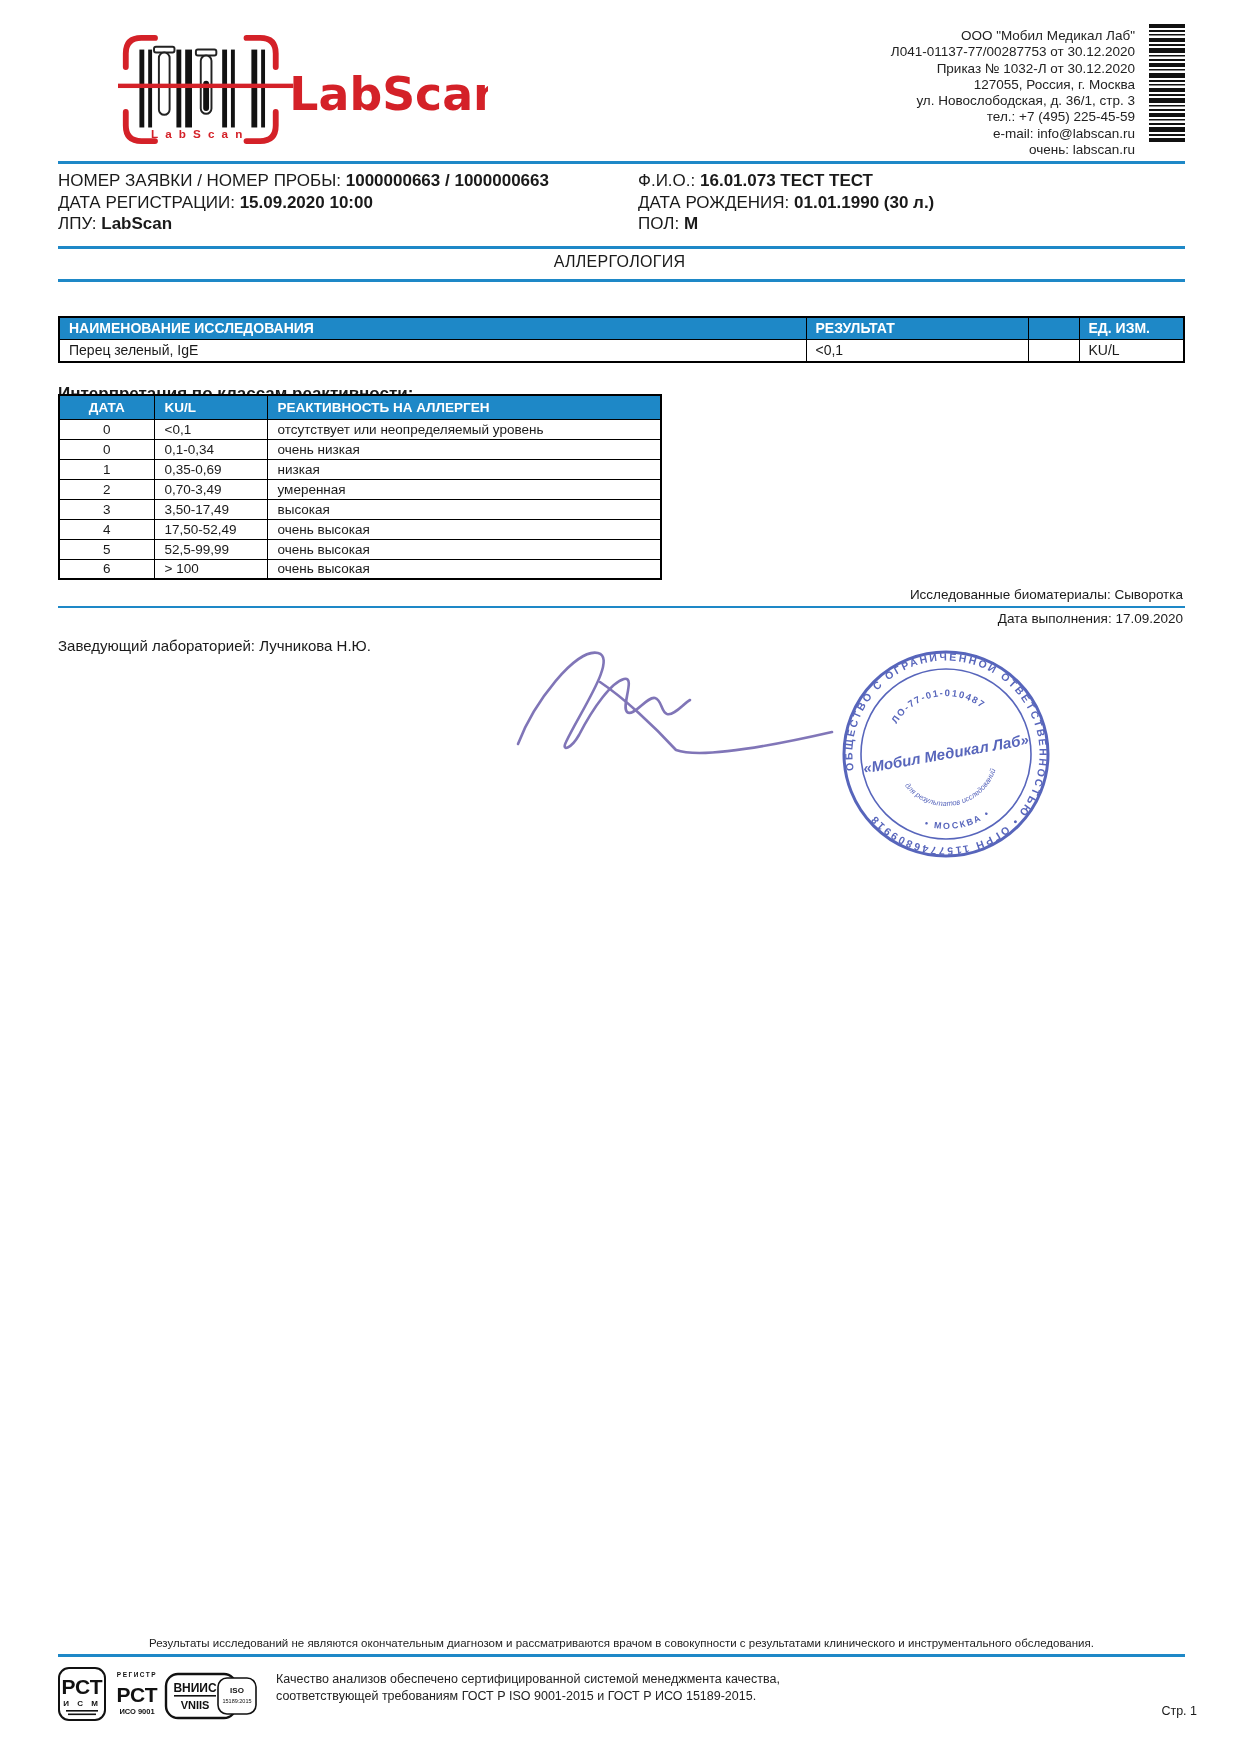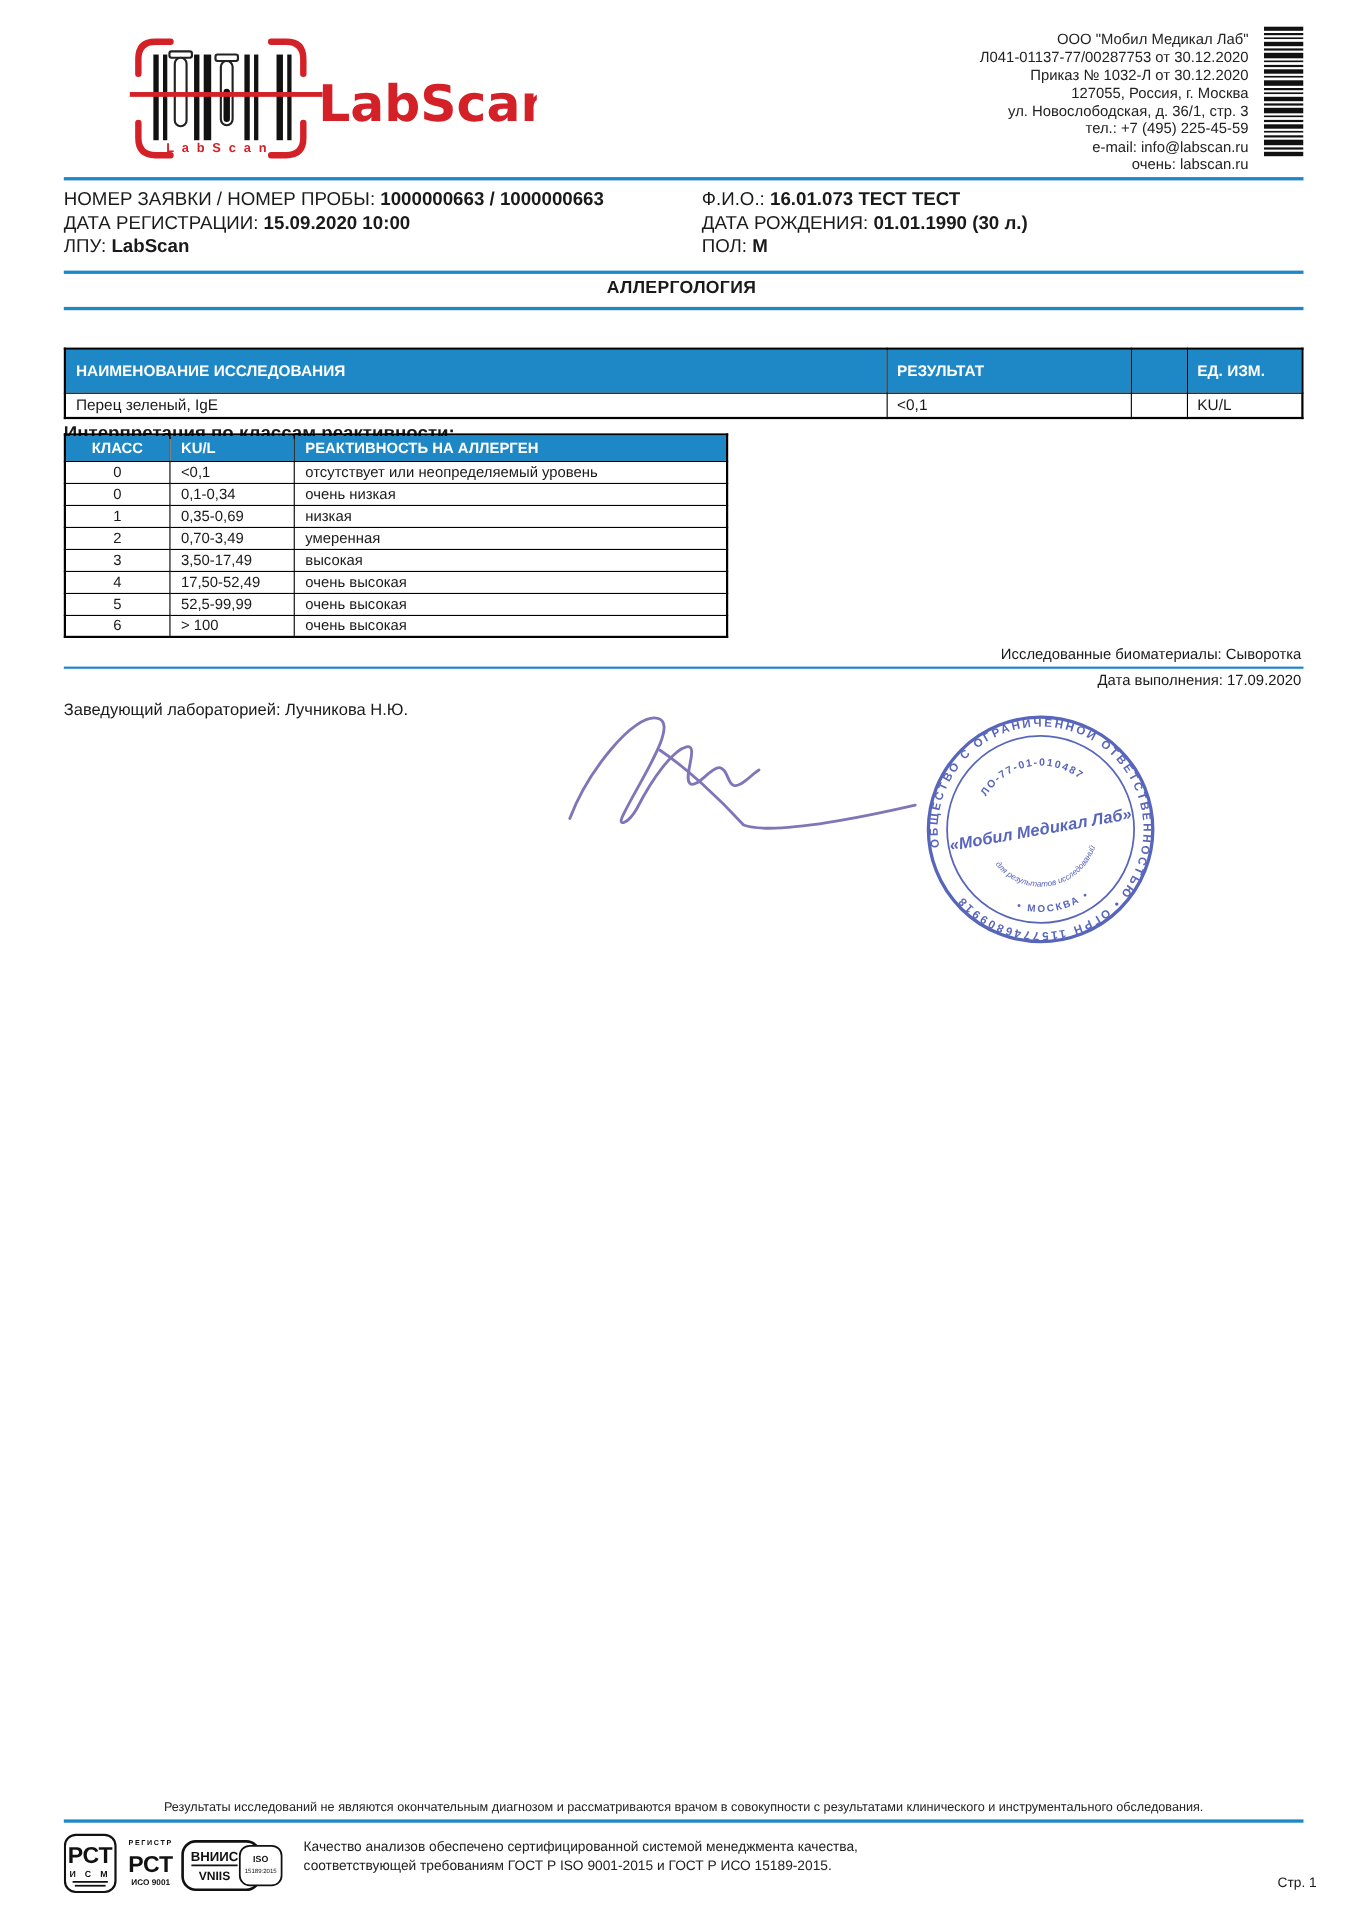--- a/index.html
+++ b/index.html
@@ -16,31 +16,31 @@
 
   .rule { position:absolute; left:58px; right:56px; height:3px; background:#1e88c7; }
   .rule.thin { height:2px; }
 
   
   .order-info { position:absolute; top:170px; left:58px; right:56px; font-size:17px; line-height:21.5px; }
   .order-col.right { position:absolute; left:580px; top:0; }
   .info-line .lbl { font-weight:400; }
   .info-line .val { font-weight:700; }
 
-  .section-title { position:absolute; top:253px; left:58px; right:60px; text-align:center; font-size:16px; font-weight:700; letter-spacing:.3px; }
+  .section-title { position:absolute; top:253px; left:58px; right:60px; text-align:center; font-size:16px; font-weight:400; letter-spacing:.3px; }
   .subsection-title { position:absolute; top:288px; left:58px; font-size:16px; font-weight:700; }
 
   
   table { border-collapse:collapse; table-layout:fixed; }
   .results-table { position:absolute; top:316px; left:58px; width:1125px; }
   .interp-table  { position:absolute; top:394px; left:58px; width:602px; }
   th,td { border:1px solid #000; overflow:hidden; white-space:nowrap; }
   table { border:2px solid #000; }
   th { background:#1e88c7; color:#fff; font-weight:700; text-align:left; }
-  .results-table th { font-size:14px; height:40px; padding:2px 9px; }
+  .results-table th { font-size:14px; height:22px; padding:2px 9px; }
   .results-table td { font-size:14px; height:23px; padding:2px 9px; }
   .interp-table th { font-size:13.5px; height:24px; padding:2px 10px; }
   .interp-table td { font-size:13.5px; height:20px; padding:1px 10px; }
   .c-center { text-align:center; }
 
   .interp-title { position:absolute; top:368px; left:58px; font-size:17px; font-weight:700;margin-top:16px; }
 
   .right-note { position:absolute; right:58px; font-size:13.5px; color:#1a1a1a; }
   .head-line { position:absolute; top:637px; left:58px; font-size:15px; }
 
@@ -208,21 +208,21 @@
   <div class="interp-title">Интерпретация по классам реактивности:</div>
 
   <table class="interp-table">
     <colgroup>
         <col style="width:95px">
         <col style="width:113px">
         <col style="width:394px">
       </colgroup>
     <thead>
       <tr>
-        <th class="c-center">КЛАСС</th>
+        <th class="c-center">ДАТА</th>
         <th>KU/L</th>
         <th>РЕАКТИВНОСТЬ НА АЛЛЕРГЕН</th>
       </tr>
     </thead>
     <tbody>
       <tr>
         <td class="c-center">0</td>
         <td>&lt;0,1</td>
         <td>отсутствует или неопределяемый уровень</td>
       </tr>

